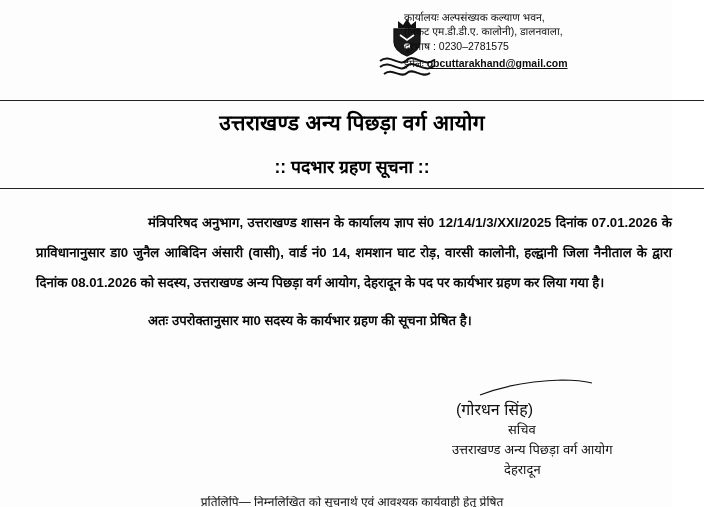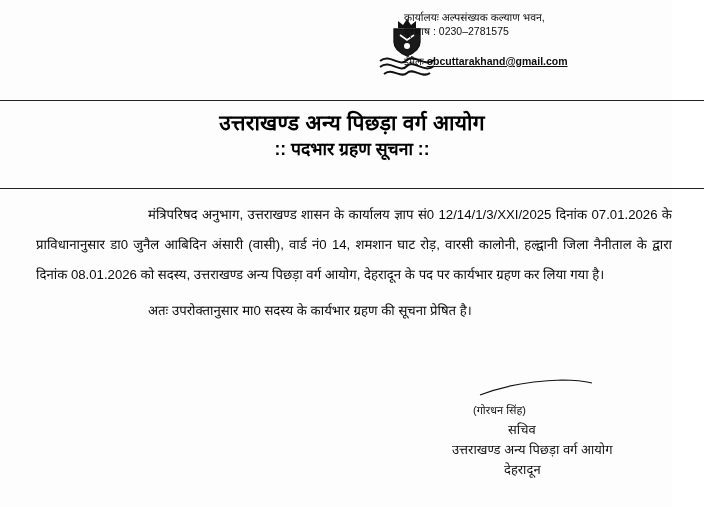--- a/index.html
+++ b/index.html
@@ -47,21 +47,21 @@
     font-size: 10.5px;
     line-height: 14.4px;
     color: #0d0d0d;
     font-family: "Liberation Sans", sans-serif;
   }
   .address .line {
     white-space: nowrap;
   }
   .address .email-line {
     white-space: nowrap;
-    margin-top: 15px;
+    margin-top: 3px;
   }
   .address .email-line .label {
     font-size: 10px;
   }
   .address .email-line .email {
     font-weight: bold;
     font-size: 10.5px;
     text-decoration: underline;
   }
 
@@ -89,36 +89,38 @@
     font-size: 21px;
     font-weight: bold;
     letter-spacing: 0.3px;
     margin-top: 8px;
     color: #000;
   }
   .sub-title {
     text-align: center;
     font-size: 17.5px;
     font-weight: bold;
+    margin-top: 18px;
     color: #000;
   }
 
   
   .body-text {
     position: absolute;
     top: 200px;
     left: 36px;
     width: 636px;
     font-size: 13.2px;
     line-height: 30px;
     color: #0a0a0a;
     text-align: justify;
   }
   .body-text p {
-    margin: 0 0 6px 0;
+    margin: 8px 0 6px 0;
+    font-weight: bold;
   }
   .para-1 { text-indent: 112px; }
   .para-2 { text-indent: 112px; margin-top: 10px; }
 
   
   .signature {
     position: absolute;
     top: 378px;
     left: 430px;
     width: 250px;
@@ -128,22 +130,22 @@
   }
   .sig-stroke {
     width: 118px;
     height: 20px;
     margin-left: 48px;
     position: relative;
   }
   .sig-stroke svg { display: block; }
   .sig-name {
     margin-top: 2px;
-    margin-left: 43px;
-    font-size: 11px;
+    margin-left: 26px;
+    font-size: 16px;
   }
   .sig-role {
     margin-left: 78px;
     font-size: 13px;
     font-family: Liberation Serif, serif;
   }
   .sig-org {
     margin-left: 22px;
     font-size: 13px;
   }
@@ -190,20 +192,21 @@
 
           <path d="M10 45 C20 37 30 52 37 44 C44 37 54 52 64 44" stroke="#111" stroke-width="2"></path>
           <path d="M10 51 C20 43 30 58 37 50 C44 43 54 58 64 50" stroke="#111" stroke-width="2"></path>
           <path d="M14 58 C22 51 31 63 37 57 C43 51 52 63 60 57" stroke="#111" stroke-width="2"></path>
         </g>
       </svg>
     </div>
 
     <div class="address">
       <div class="line">कार्यालयः अल्पसंख्यक कल्याण भवन,</div>
+      <div class="line">(निकट एम.डी.डी.ए. कालोनी), डालनवाला,</div>
       <div class="line">दूरभाष : 0230–2781575</div>
       <div class="email-line">
         <span class="label">ईमेलः</span>
         <span class="email">obcuttarakhand@gmail.com</span>
       </div>
     </div>
   </div>
 
   <div class="rule top"></div>
 
@@ -224,14 +227,17 @@
       <svg width="118" height="20" viewBox="0 0 118 20" xmlns="http://www.w3.org/2000/svg">
         <path d="M2 17 C20 10 48 3 84 2 C96 2 106 3 114 5" fill="none" stroke="#111" stroke-width="1.2"></path>
       </svg>
     </div>
     <div class="sig-name">(गोरधन सिंह)</div>
     <div class="sig-role">सचिव</div>
     <div class="sig-org">उत्तराखण्ड अन्य पिछड़ा वर्ग आयोग</div>
     <div class="sig-city">देहरादून</div>
   </div>
 
+  <div class="footer-partial">
+    <span class="clip">प्रतिलिपि— निम्नलिखित को सूचनार्थ एवं आवश्यक कार्यवाही हेतु प्रेषित</span>
+  </div>
 
 </div>
 
 </body></html>

